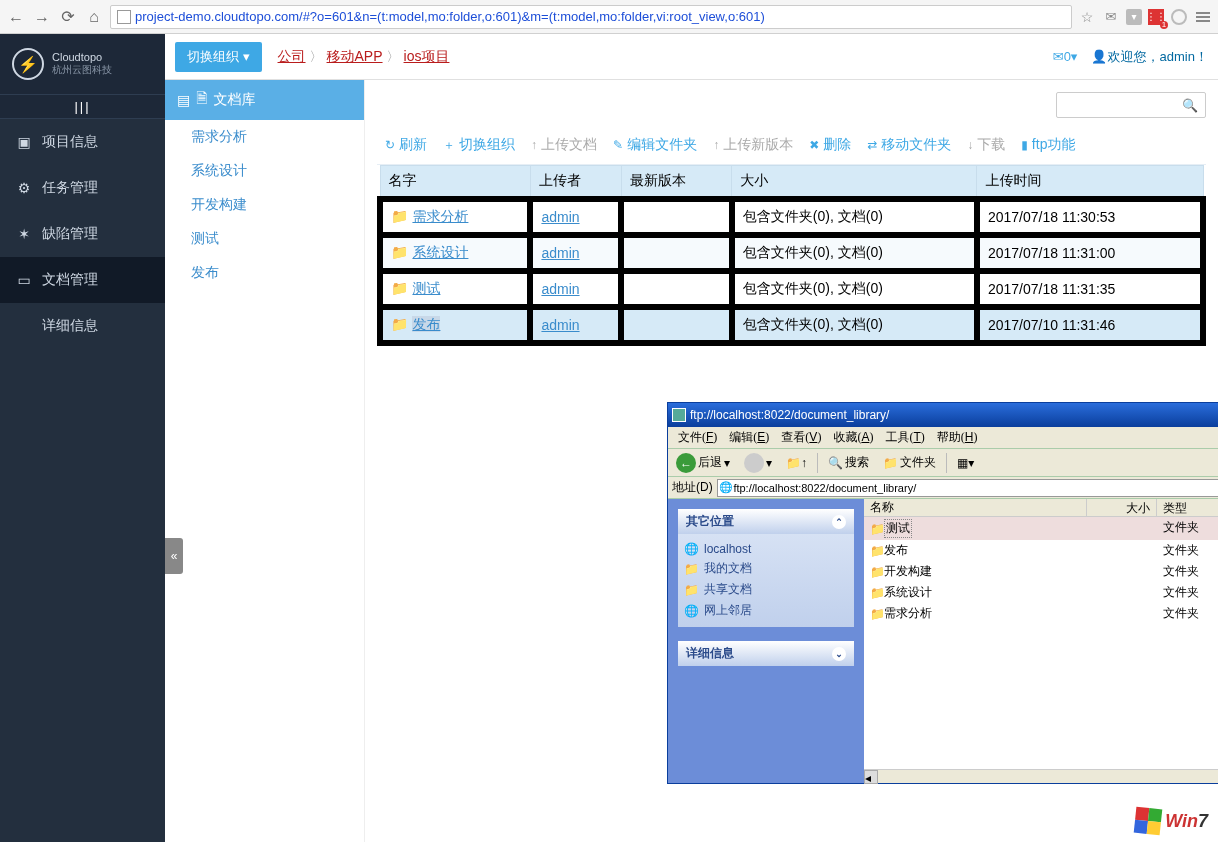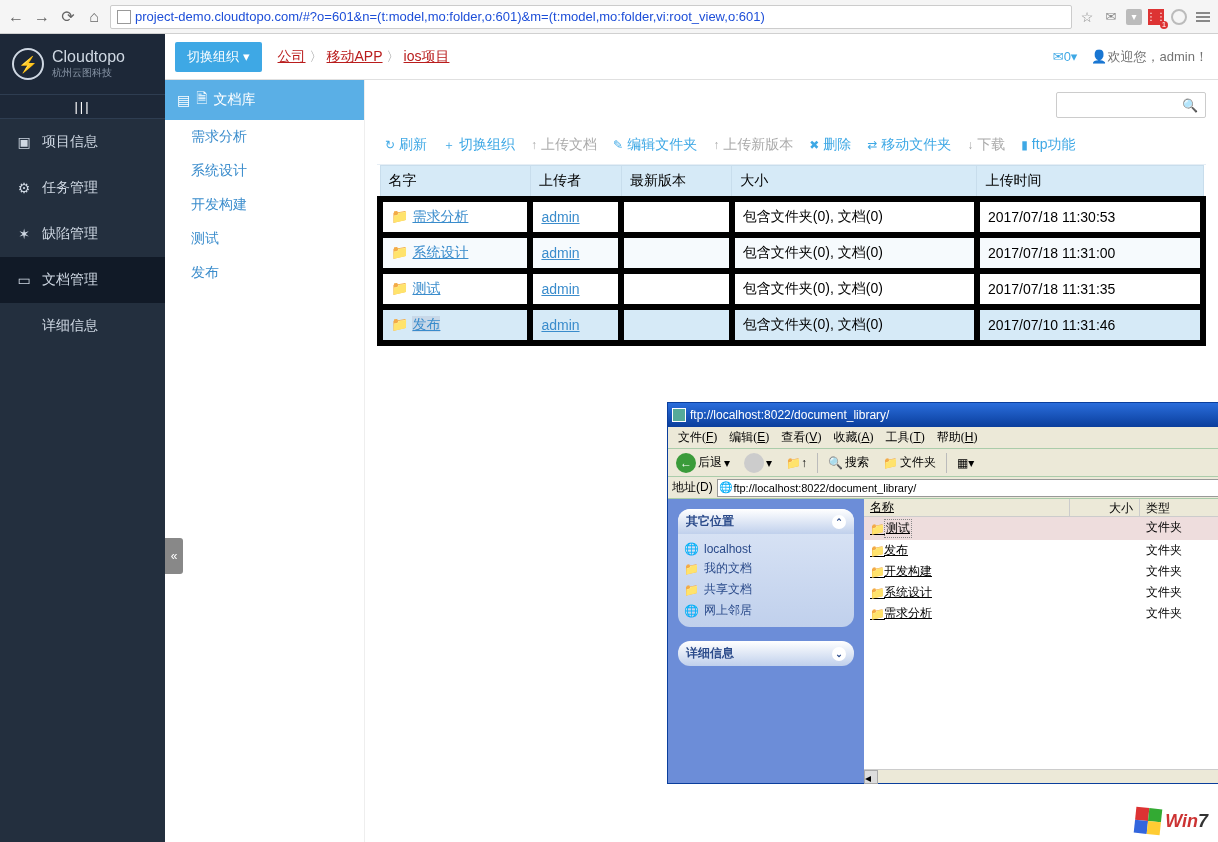--- a/index.html
+++ b/index.html
@@ -19,36 +19,36 @@
 .redbox::after{content:"1";position:absolute;bottom:-4px;right:-4px;background:#d33;color:#fff;font-size:8px;width:8px;height:8px;border-radius:50%;text-align:center;line-height:8px;}
 .grey-circle{width:16px;height:16px;border:2px solid #bbb;border-radius:50%;}
 .menu3{display:flex;flex-direction:column;gap:2px;}
 .menu3 div{width:14px;height:2px;background:#888;}
 
 
 .app { display: flex; height: 808px; }
 .sidebar { width: 165px; background: #232f3e; color: #cfd8e3; display:flex;flex-direction:column;}
 .logo { padding:14px 12px; display:flex;align-items:center;gap:8px;border-bottom:1px solid #2e3d51; background:#1d2838;}
 .logo-icon{width:32px;height:32px;border:2px solid #cfd8e3;border-radius:50%;display:flex;align-items:center;justify-content:center;font-size:16px;font-weight:bold;}
-.logo-text{font-size:16px;}
+.logo-text{font-size:11px;}
 .logo-sub{font-size:10px;color:#8a97a8;}
 .collapse-bar{text-align:center;padding:4px 0;border-bottom:1px solid #2e3d51;background:#1d2838;letter-spacing:2px;color:#fff;}
 .nav-item{padding:14px 16px;display:flex;align-items:center;gap:10px;color:#cfd8e3;cursor:pointer;font-size:14px;}
 .nav-item.active{background:#111a27;}
 .nav-icon{width:16px;display:inline-block;text-align:center;}
 
 .main { flex:1; display:flex; flex-direction:column; background:#fff; position:relative;}
 .topbar{height:46px;border-bottom:1px solid #e0e0e0;display:flex;align-items:center;padding:0 10px;}
 .org-switch{background:#3ea8e5;color:#fff;padding:6px 12px;display:flex;align-items:center;gap:4px;border-radius:2px;}
 .bc{margin-left:14px;}
 .bc a{color:#b91c1c;text-decoration:underline;margin:0 2px;font-size:14px;}
 .bc .sep{color:#999;margin:0 2px;}
 .topbar-right{margin-left:auto;display:flex;align-items:center;gap:14px;color:#333;}
 .mail-badge{color:#3ea8e5;}
-.welcome{color:#737373;}
+.welcome{color:#0369a1;}
 .user-ico{color:#3ea8e5;}
 
 .content{flex:1;display:flex;}
 .sub-sidebar{width:200px;border-right:1px solid #eee;}
 .sub-header{background:#5aafe6;color:#fff;padding:8px 12px;display:flex;align-items:center;gap:6px;font-size:14px;}
 .tree-item{padding:8px 12px 8px 26px;color:#3a8ccc;cursor:pointer;font-size:14px;}
 
 .detail{flex:1;padding:12px;display:flex;flex-direction:column;overflow:hidden;}
 .search-row{display:flex;justify-content:flex-end;margin-bottom:12px;}
 .search-box{width:150px;height:26px;border:1px solid #ccc;border-radius:2px;display:flex;align-items:center;padding:0 6px;}
@@ -80,35 +80,35 @@
 .win-menu u{text-decoration:underline;}
 .win-tools{height:28px;background:#ece9d8;border-bottom:1px solid #aca;display:flex;align-items:center;padding:0 4px;gap:6px;}
 .wtool{display:flex;align-items:center;gap:2px;padding:0 4px;}
 .back-circ{width:20px;height:20px;background:#3a9b3a;border-radius:50%;display:flex;align-items:center;justify-content:center;color:#fff;}
 .grey-circ{width:20px;height:20px;background:#ccc;border-radius:50%;}
 .vsep{width:1px;height:20px;background:#bbb;}
 .win-addr{height:22px;background:#ece9d8;border-bottom:1px solid #aca;display:flex;align-items:center;padding:0 4px;gap:4px;font-family:"SimSun",serif;}
 .addr-field{flex:1;background:#fff;border:1px solid #999;height:18px;display:flex;align-items:center;padding:0 2px;font-family:monospace;font-size:11px;}
 .win-body{display:flex;height:calc(100% - 96px - 0px);}
 .win-sidebar{width:196px;background:#6c8dd8;padding:10px;}
-.panel{background:linear-gradient(#dce6f6,#c0d0ec);border-radius:12px;margin-bottom:14px;overflow:hidden;}
+.panel{background:linear-gradient(#dce6f6,#c0d0ec);border-radius:0;margin-bottom:14px;overflow:hidden;}
 .panel-h{background:linear-gradient(#fff,#c0d0ec);padding:4px 8px;color:#2a4a8a;font-weight:bold;display:flex;align-items:center;font-family:"SimSun",serif;font-size:12px;}
 .panel-h .chev{margin-left:auto;width:14px;height:14px;background:#fff;border-radius:50%;color:#2a4a8a;display:flex;align-items:center;justify-content:center;font-size:9px;}
 .panel-c{padding:6px;}
 .place{display:flex;align-items:center;gap:6px;padding:2px 0;color:#2a4a8a;font-family:"SimSun",serif;}
 .place-ico{width:14px;height:14px;display:inline-block;}
 .win-list{flex:1;display:flex;flex-direction:column;}
 .wlh{display:flex;background:#ece9d8;border-bottom:1px solid #ccc;height:18px;font-family:"SimSun",serif;}
 .wlh div{border-right:1px solid #ccc;padding:1px 6px;}
 .wlrows{flex:1;background:#fff;}
 .wlrow{display:flex;padding:1px 0;font-family:"SimSun",serif;}
 .wlrow div{padding:1px 6px;}
 .wlrow.sel{background:#edd;}
 .fld-ico{width:14px;display:inline-block;}
-.c-name{width:206px;display:flex!important;align-items:center;text-decoration:underline;}
+.c-name{width:223px;display:flex!important;align-items:center;}
 .c-size{width:70px;text-align:right;}
 .c-type{width:92px;}
 .c-time{flex:1;}
 .win-scrollbar{height:14px;background:#ece9d8;border-top:1px solid #ccc;display:flex;}
 .scroll-btn{width:14px;height:14px;background:#ddd;border:1px solid #aaa;}
 .scroll-track{flex:1;}
 
 .win7-logo{position:absolute;right:10px;bottom:8px;display:flex;align-items:center;gap:4px;}
 .win7-flag{width:26px;height:26px;display:grid;grid-template:1fr 1fr/1fr 1fr;transform:rotate(6deg);}
 .win7-flag div:nth-child(1){background:#d33;}

